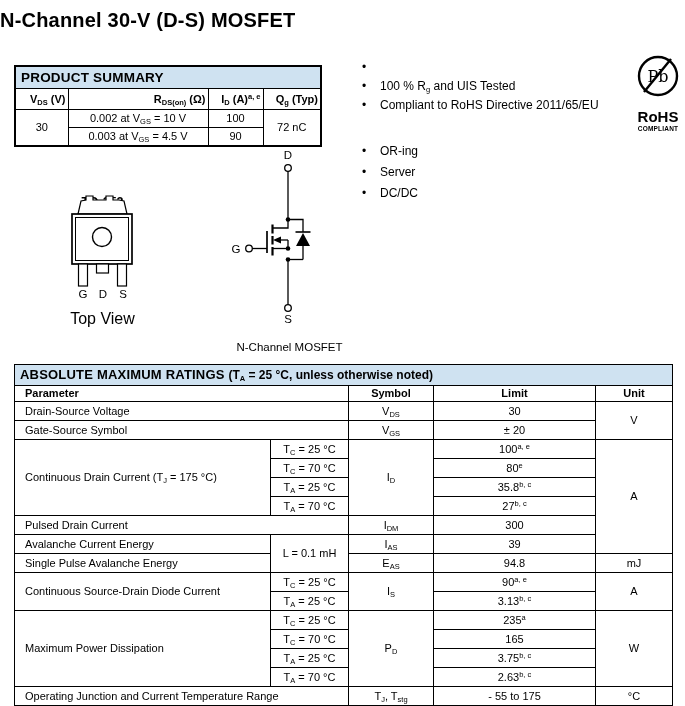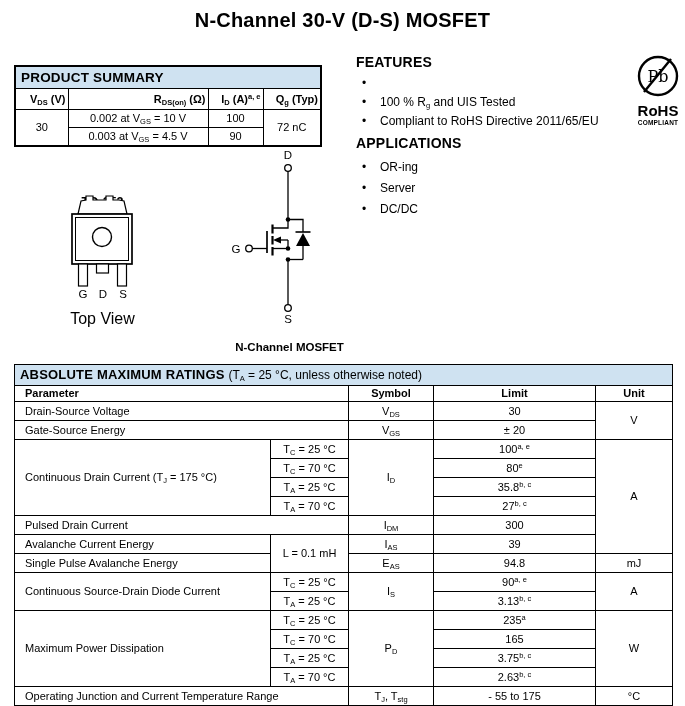--- a/index.html
+++ b/index.html
@@ -4,67 +4,67 @@
 <style>
   html,body { margin:0; padding:0; }
   body {
     width:685px; height:706px; position:relative; background:#fff; color:#000;
     font-family:"Liberation Sans", sans-serif; overflow:hidden;
   }
   sub { font-size:7.5px; line-height:0; vertical-align:-0.3em; letter-spacing:0; }
   sup { font-size:7.5px; line-height:0; vertical-align:0.5em; }
 
   .page-title {
-    position:absolute; left:0; top:9px; width:100%; text-align:center;
+    position:absolute; left:0; top:9px; width:100%; 
     font-size:20px; font-weight:bold; letter-spacing:0.2px;
   }
 
   table { border-collapse:collapse; table-layout:fixed; }
   td {
     border:1px solid #000; font-size:11px; text-align:center; vertical-align:middle;
     padding:0 2px; line-height:1.15; overflow:hidden;
   }
   .ttl td {
     background:var(--header_bg,#cfe2f1); text-align:left; font-weight:bold;
     font-size:13.5px; padding:2px 0 2px 5px; height:17px; letter-spacing:0.2px;
   }
-  .ttl .note { font-weight:normal; font-size:12px; letter-spacing:0;text-align:right; }
+  .ttl .note { font-weight:bold; font-size:12px; letter-spacing:0;text-align:right; }
   .hdr td { font-weight:bold; }
   .pl { text-align:left; padding-left:10px; }
 
   
   .ps-table { position:absolute; left:14px; top:65px; width:306px; border:2px solid #000;padding-left:15px; }
   .ps-table .hdr td { height:20px;text-align:right; }
   .ps-table .dr td { height:17px; }
 
   
   .sec { position:absolute; left:356px; width:280px; }
   .sec h3 { margin:0; font-size:14px; font-weight:bold; letter-spacing:0.2px; }
   .blist { margin:6px 0 0 0; padding:0; list-style:none; }
   .blist li { display:flex; font-size:12px; margin:0 0 5px 0; }
   .blist .dot { width:10px; margin-left:6px; margin-right:8px; }
   .app-list li { margin-bottom:7px; }
 
   
   .rohs { position:absolute; left:633px; top:54px; width:50px; text-align:center; }
-  .rohs-t1 { font-size:15px; font-weight:bold; margin-top:0; }
+  .rohs-t1 { font-size:15px; font-weight:bold; margin-top:6px; }
   .rohs-t2 { font-size:6.5px; font-weight:bold; letter-spacing:0.2px; }
   .rohs .pb-text { font-family:"DejaVu Serif", serif; font-size:16px; }
 
   
   .pkg-label { position:absolute; left:55px; top:176px; width:95px; text-align:center; font-size:12.5px; font-weight:bold;margin-top:19px; }
   .pkg-svg { position:absolute; left:55px; top:192px; }
   .pin-row { position:absolute; left:55px; top:288px; width:95px; height:14px; font-size:11.5px; }
   .pin-row span { position:absolute; width:14px; text-align:center; }
   .pin-g { left:21px; } .pin-d { left:41px; } .pin-s { left:61px; }
   .pkg-caption { position:absolute; left:40px; top:310px; width:125px; text-align:center; font-size:16px; }
 
   
   .sym-svg { position:absolute; left:222px; top:145px; }
-  .sym-caption { position:absolute; left:222px; top:341px; width:135px; text-align:center; font-size:11.5px;font-weight:bold; }
+  .sym-caption { position:absolute; left:222px; top:341px; width:135px; text-align:center; font-size:11.5px; }
 
   
   .amr-table { position:absolute; left:14px; top:364px; width:658px; border:1.5px solid #000; }
   .amr-table .ttl td { font-size:13px; height:16px; }
   .amr-table .hdr td { height:15px; }
   .amr-table td { height:18px; }
 </style>
 </head>
 <body>
 
@@ -94,21 +94,20 @@
     <td rowspan="2">72 nC</td>
   </tr>
   <tr class="dr">
     <td>0.003 at V<sub>GS</sub> = 4.5 V</td>
     <td>90</td>
   </tr>
 </tbody>
   </table>
 
 <div class="sec" style="top:54px;">
-  <h3>FEATURES</h3>
   <ul class="blist">
     <li>
         <span class="dot">•</span>
       </li>
     <li>
         <span class="dot">•</span>
         <span>100 % R<sub>g</sub> and UIS Tested</span>
       </li>
     <li>
         <span class="dot">•</span>
@@ -121,21 +120,20 @@
   <svg width="46" height="44" viewBox="0 0 46 44">
     <circle cx="23" cy="22" r="19" fill="none" stroke="#000" stroke-width="2.4"></circle>
     <text class="pb-text" x="23" y="28" text-anchor="middle">Pb</text>
     <line x1="36" y1="5" x2="9" y2="38" stroke="#000" stroke-width="2.4"></line>
   </svg>
   <div class="rohs-t1">RoHS</div>
   <div class="rohs-t2">COMPLIANT</div>
 </div>
 
 <div class="sec" style="top:135px;">
-  <h3>APPLICATIONS</h3>
   <ul class="blist app-list" style="margin-top:9px;">
     <li>
         <span class="dot">•</span>
         <span>OR-ing</span>
       </li>
     <li>
         <span class="dot">•</span>
         <span>Server</span>
       </li>
     <li>
@@ -212,21 +210,21 @@
     <td>Limit</td>
     <td>Unit</td>
   </tr>
   <tr>
     <td colspan="2" class="pl">Drain-Source Voltage</td>
     <td>V<sub>DS</sub></td>
     <td>30</td>
     <td rowspan="2">V</td>
   </tr>
   <tr>
-    <td colspan="2" class="pl">Gate-Source Energy</td>
+    <td colspan="2" class="pl">Gate-Source Symbol</td>
     <td>V<sub>GS</sub></td>
     <td>± 20</td>
   </tr>
   <tr>
     <td rowspan="4" class="pl">Continuous Drain Current (T<sub>J</sub> = 175 °C)</td>
     <td>T<sub>C</sub> = 25 °C</td>
     <td rowspan="4">I<sub>D</sub></td>
     <td>100<sup>a, e</sup></td>
     <td rowspan="6">A</td>
   </tr>

